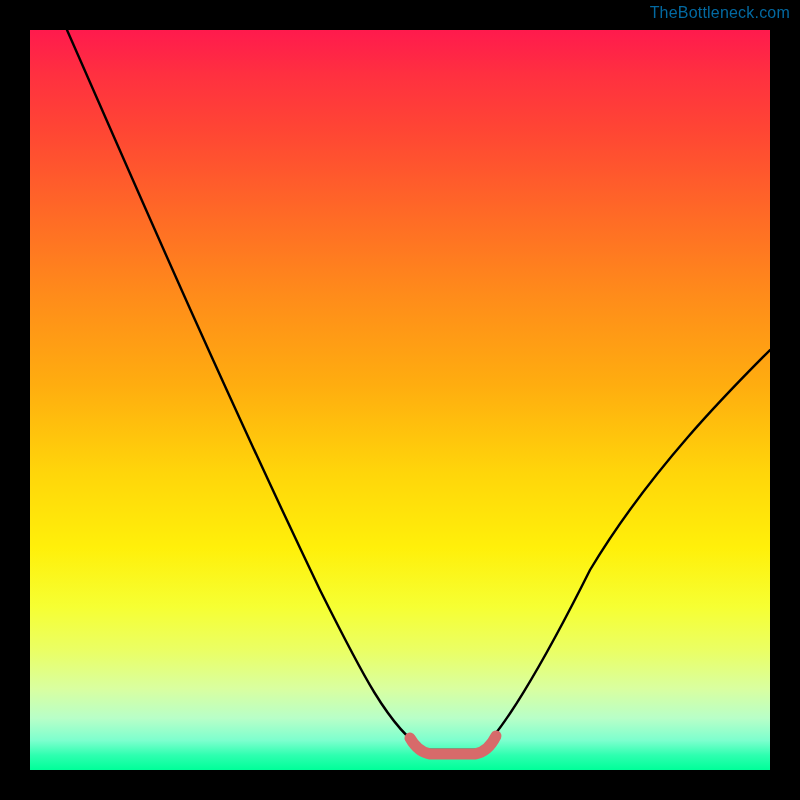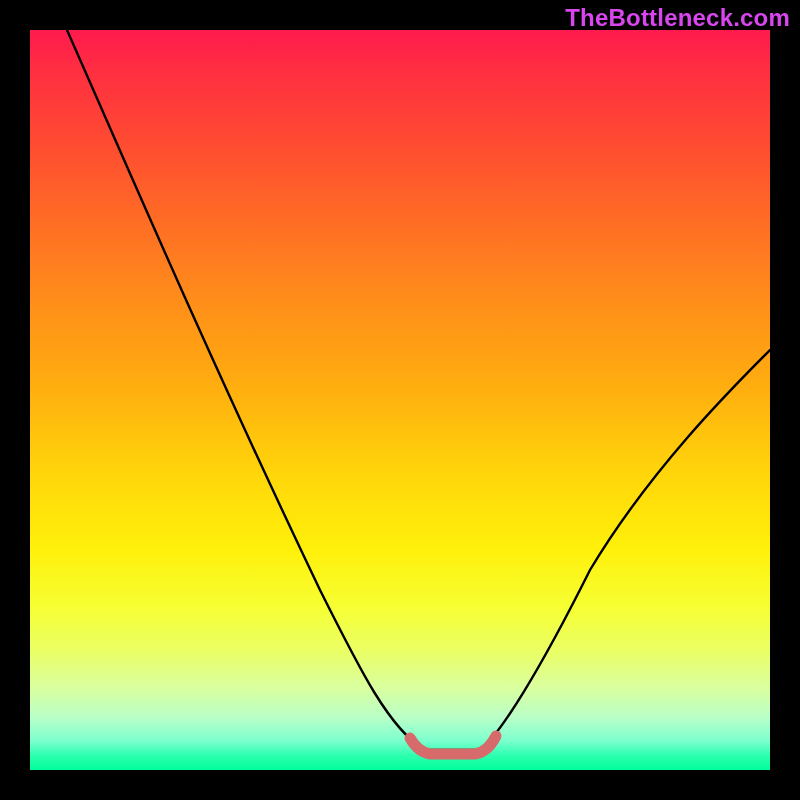--- a/index.html
+++ b/index.html
@@ -14,23 +14,23 @@
   .frame {
     position: relative;
     width: 800px;
     height: 800px;
     background: #000;
   }
   .watermark {
     position: absolute;
     top: 4px;
     right: 10px;
-    color: #d946ef;
-    font-size: 24px;
-    font-weight: 700;
+    color: #0369a1;
+    font-size: 16px;
+    font-weight: 400;
     letter-spacing: 0.2px;
     user-select: none;
   }
   .plot-area {
     position: absolute;
     left: 30px;
     top: 30px;
     width: 740px;
     height: 740px;
     overflow: hidden;

